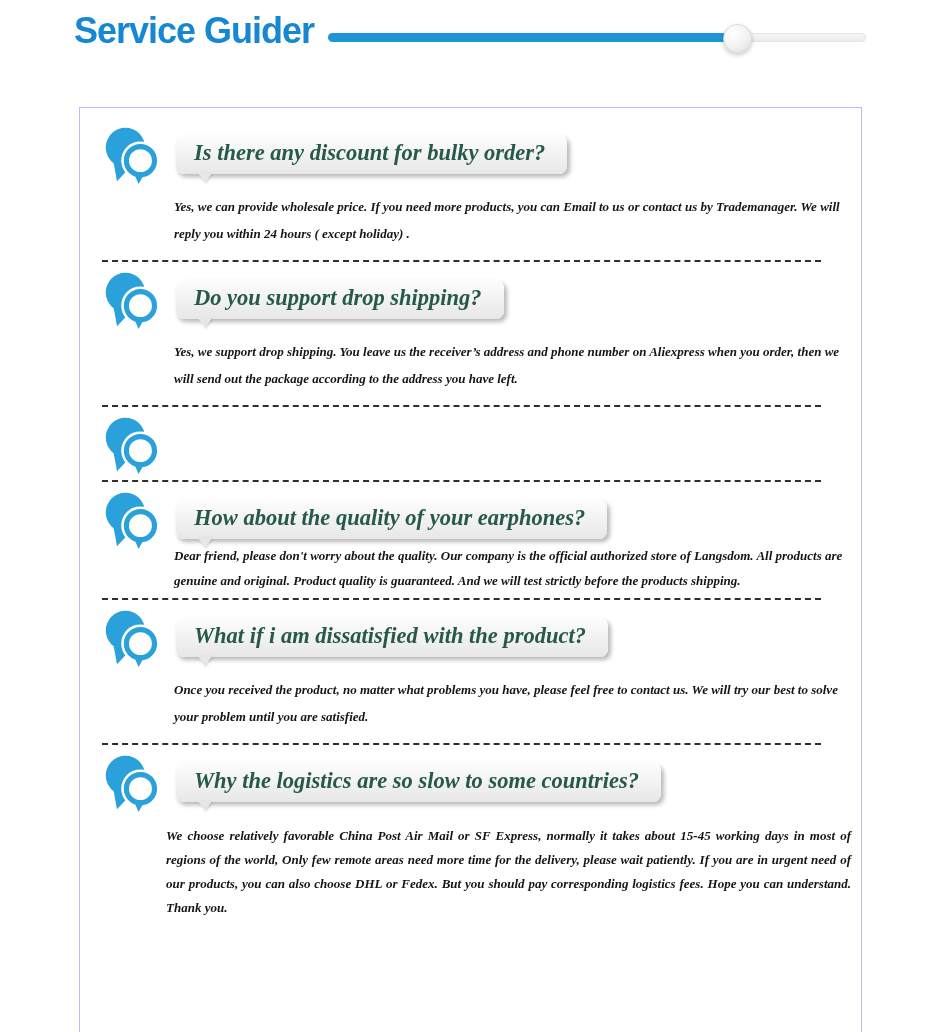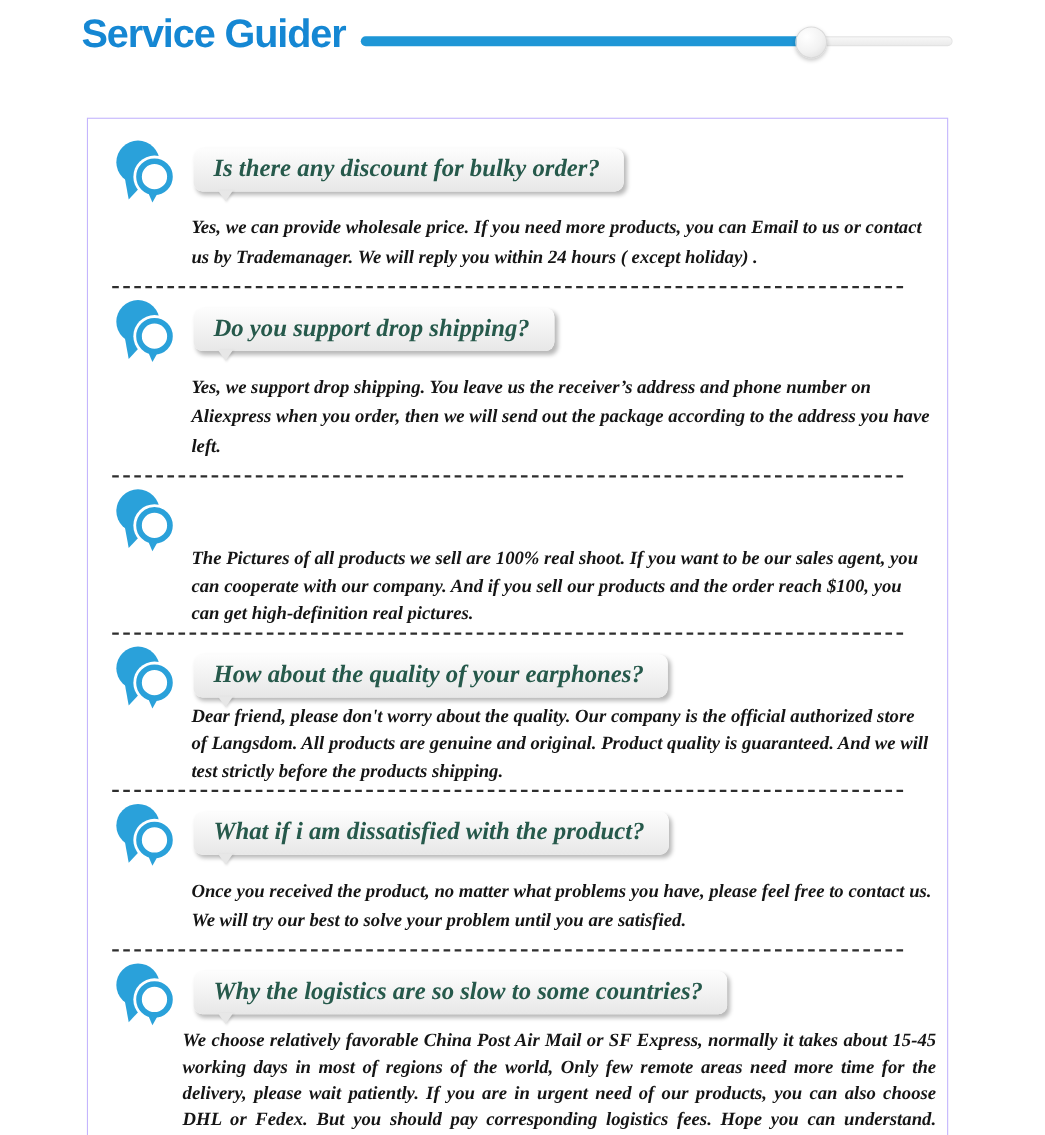--- a/index.html
+++ b/index.html
@@ -59,37 +59,37 @@
     border-top:10px solid #e7e7e7;
     filter:drop-shadow(1px 1px 1px rgba(0,0,0,.15));
   }
   .question {
     font-style:italic; font-weight:700; font-size:22.5px; line-height:28px;
     color:#26594b; white-space:nowrap;
   }
 
   .answer {
     margin:8px 14px 0 72px;
-    font-style:italic; font-weight:700; font-size:17px; line-height:27px;
+    font-style:italic; font-weight:700; font-size:13px; line-height:27px;
     color:#151515;
   }
 
   .divider {
     border-top:2px dashed #2e2e2e;
     margin:13px 40px 8px 0;
     height:0;
   }
 
   
   .faq-item.tight .answer { margin-top:-7px; line-height:25px; }
   .faq-item.tight .divider { margin-top:5px; }
 
   
   .faq-item.wide .answer {
-    margin-left:64px; margin-right:10px; margin-top:1px;
+    margin-left:64px; margin-right:10px; margin-top:11px;
     line-height:24px; text-align:justify;
   }
 </style>
 </head>
 <body>
 
 <div class="page">
 
   <div class="header">
     <div class="header-title">Service Guider</div>
@@ -140,21 +140,20 @@
       <div class="faq-head">
         <svg class="bubble-icon" viewBox="0 0 64 64">
           <circle cx="25" cy="24" r="21" fill="#2aa1da"></circle>
           <path d="M12 38 L16 60 L32 43 Z" fill="#2aa1da"></path>
           <circle cx="41" cy="38" r="20.5" fill="#ffffff"></circle>
           <path d="M33 49 L39 63 L48 47 Z" fill="#2aa1da"></path>
           <path d="M37 49 L39.5 55.5 L43 48.5 Z" fill="#ffffff"></path>
           <circle cx="41" cy="38" r="15" fill="#ffffff" stroke="#2aa1da" stroke-width="5.5"></circle>
         </svg>
       </div>
-      <p class="answer">The Pictures of all products we sell are 100% real shoot. If you want to be our sales agent, you can cooperate with our company. And if you sell our products and the order reach $100, you can get high-definition real pictures.</p>
       <div class="divider"></div>
     </section>
 
     <section class="faq-item tight">
       <div class="faq-head">
         <svg class="bubble-icon" viewBox="0 0 64 64">
           <circle cx="25" cy="24" r="21" fill="#2aa1da"></circle>
           <path d="M12 38 L16 60 L32 43 Z" fill="#2aa1da"></path>
           <circle cx="41" cy="38" r="20.5" fill="#ffffff"></circle>
           <path d="M33 49 L39 63 L48 47 Z" fill="#2aa1da"></path>

